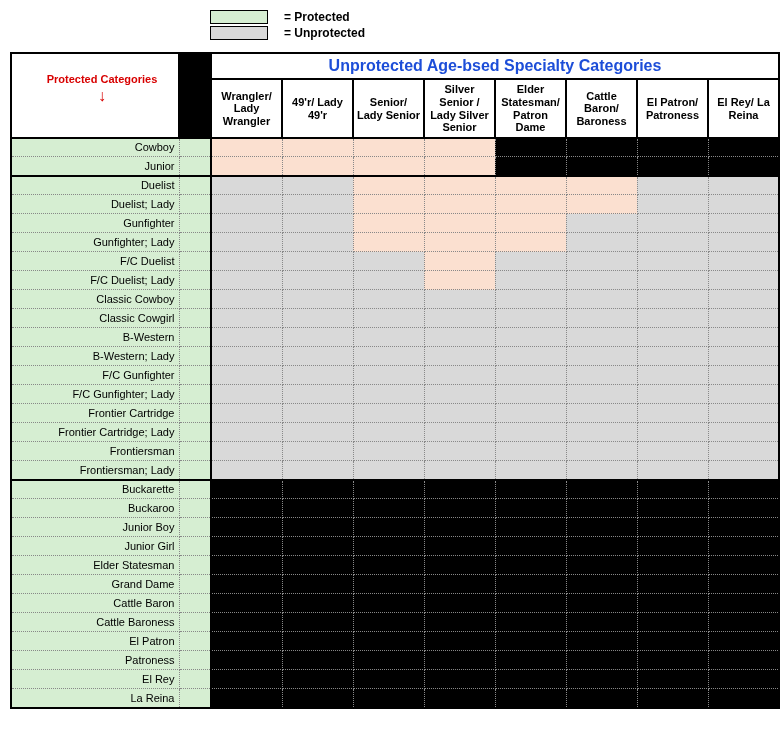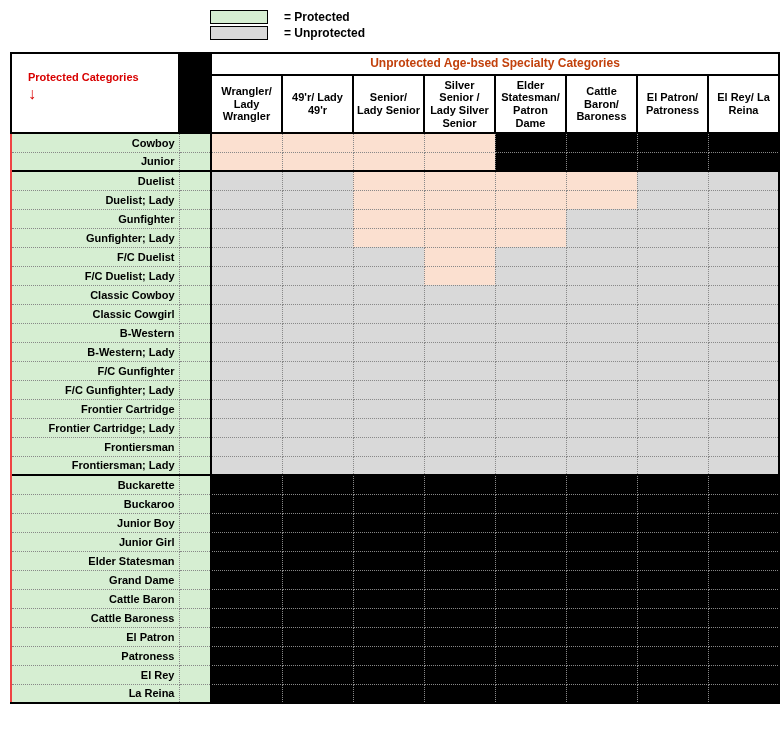--- a/index.html
+++ b/index.html
@@ -46,62 +46,62 @@
     padding: 0;
     font-size: 11px;
     line-height: 1.15;
   }
   
   th.hdr-protected {
     width: 168px;
     border: 2px solid #000;
     color: #d80000;
     font-weight: bold;
-    text-align: left;
+    text-align: center;
     vertical-align: middle;
     position: relative;
     padding: 4px 2px 18px 16px;
   }
   th.hdr-protected .arrow {
     color: #d80000;
     font-size: 16px;
     line-height: 1;
     display: block;
     margin-top: 2px;
   }
   th.hdr-gap {
     width: 32px;
     background: #000;
     border-top: 2px solid #000;
     border-bottom: 2px solid #000;
   }
   th.hdr-span {
     border: 2px solid #000;
-    color: #c2410c;
+    color: #1d4ed8;
     font-weight: bold;
     text-align: center;
     padding: 3px 2px;
-    font-size: 12px;
+    font-size: 16px;
   }
   th.hdr-col {
     border: 2px solid #000;
     font-weight: bold;
     text-align: center;
     vertical-align: middle;
     padding: 3px 2px;
     width: 71px;
   }
   td.rowlabel {
     background: #d6eed2;
-    border-left: 2px solid #ef4444;
+    border-left: 2px solid #000000;
     border-right: 1px dotted #888;
     border-bottom: 1px dotted #888;
     text-align: right;
     padding: 2px 4px;
-    font-weight: bold;
+    font-weight: normal;
     height: 19px;
   }
   td.gapcell {
     background: #d6eed2;
     border-right: 2px solid #000;
     border-bottom: 1px dotted #888;
     height: 19px;
   }
   td.cell {
     border-right: 1px dotted #888;

